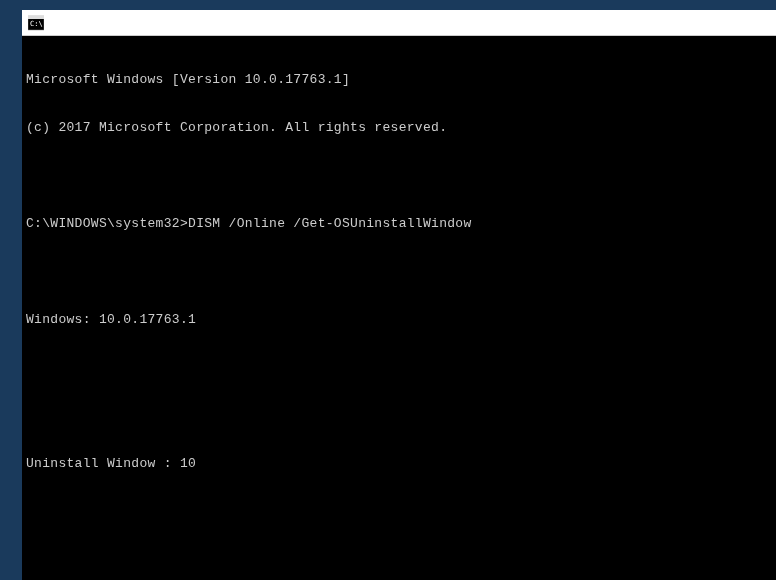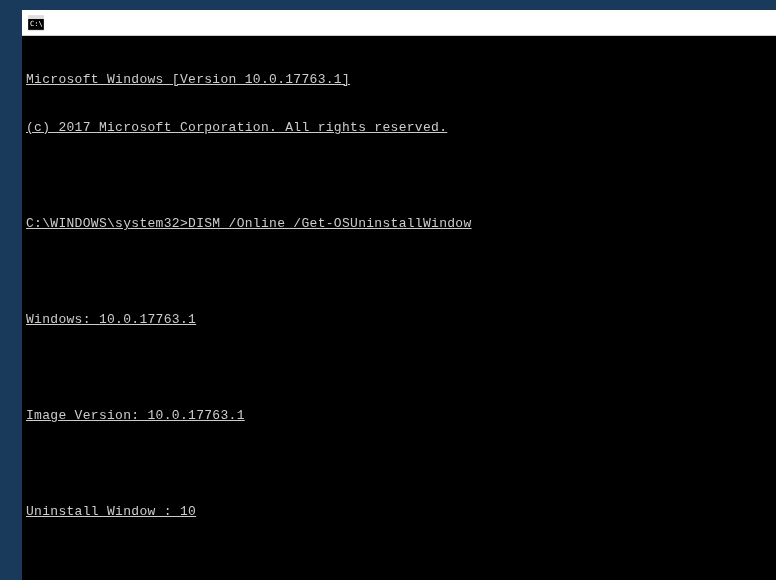--- a/index.html
+++ b/index.html
@@ -53,21 +53,20 @@
       padding: 4px 4px;
       font-size: 13px;
       line-height: 16px;
       white-space: pre;
       letter-spacing: 0.3px;
       height: calc(100% - 26px);
       overflow: hidden;
     }
     .line {
       min-height: 16px;
-      text-decoration: underline;
     }
   </style>
 </head>
 <body>
 
 <div class="window">
   <div class="titlebar">
     <span class="titlebar-icon">
       <svg viewBox="0 0 16 16">
         <rect x="0" y="1" width="16" height="14" fill="#000" stroke="#888" stroke-width="0.5"></rect>
@@ -77,21 +76,20 @@
     </span>
   </div>
   <div class="terminal">
     <div class="line">Microsoft Windows [Version 10.0.17763.1]</div>
     <div class="line">(c) 2017 Microsoft Corporation. All rights reserved.</div>
     <div class="line"></div>
     <div class="line">C:\WINDOWS\system32&gt;DISM /Online /Get-OSUninstallWindow</div>
     <div class="line"></div>
     <div class="line">Windows: 10.0.17763.1</div>
     <div class="line"></div>
-    <div class="line">Image Version: 10.0.17763.1</div>
     <div class="line"></div>
     <div class="line">Uninstall Window : 10</div>
     
     
     
     
     
     
     
     

